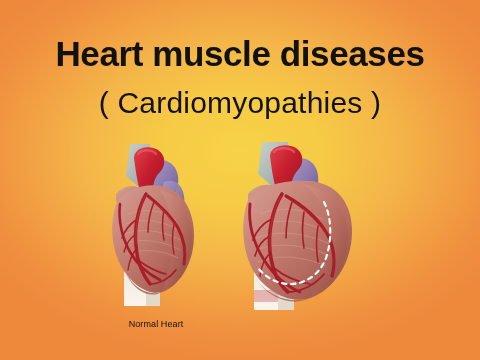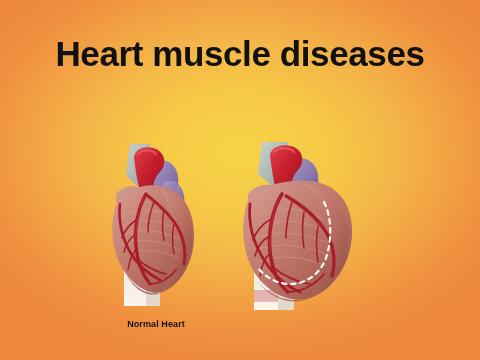--- a/index.html
+++ b/index.html
@@ -44,35 +44,36 @@
   .figure{position:absolute;}
   .fig-normal{left:104px;top:142px;width:104px;height:172px;}
   .fig-enlarged{left:240px;top:140px;width:122px;height:176px;}
 
   .heart-svg{display:block;width:100%;height:100%;}
 
   
   .caption{
     position:absolute;
     font-size:9px;
-    font-weight:bold;
+    font-weight:normal;
     color:#14110d;
     letter-spacing:0.1px;
     white-space:nowrap;
     text-align:center;
   }
   .cap-normal{left:100px;top:319px;width:112px;}
   .cap-enlarged{left:258px;top:321px;width:122px;}
 </style>
 </head>
 <body>
 
 <div class="slide">
 
   <div class="title">Heart muscle diseases</div>
+  <div class="subtitle">( Cardiomyopathies )</div>
 
   <div class="figure fig-normal">
     <svg class="heart-svg" viewBox="0 0 104 172" preserveAspectRatio="none">
       <defs>
         <linearGradient id="nm-muscle" x1="0" y1="0" x2="1" y2="1">
           <stop offset="0%" stop-color="#d8a096"></stop>
           <stop offset="30%" stop-color="#c9867a"></stop>
           <stop offset="65%" stop-color="#b56b5f"></stop>
           <stop offset="100%" stop-color="#8e4b40"></stop>
         </linearGradient>

